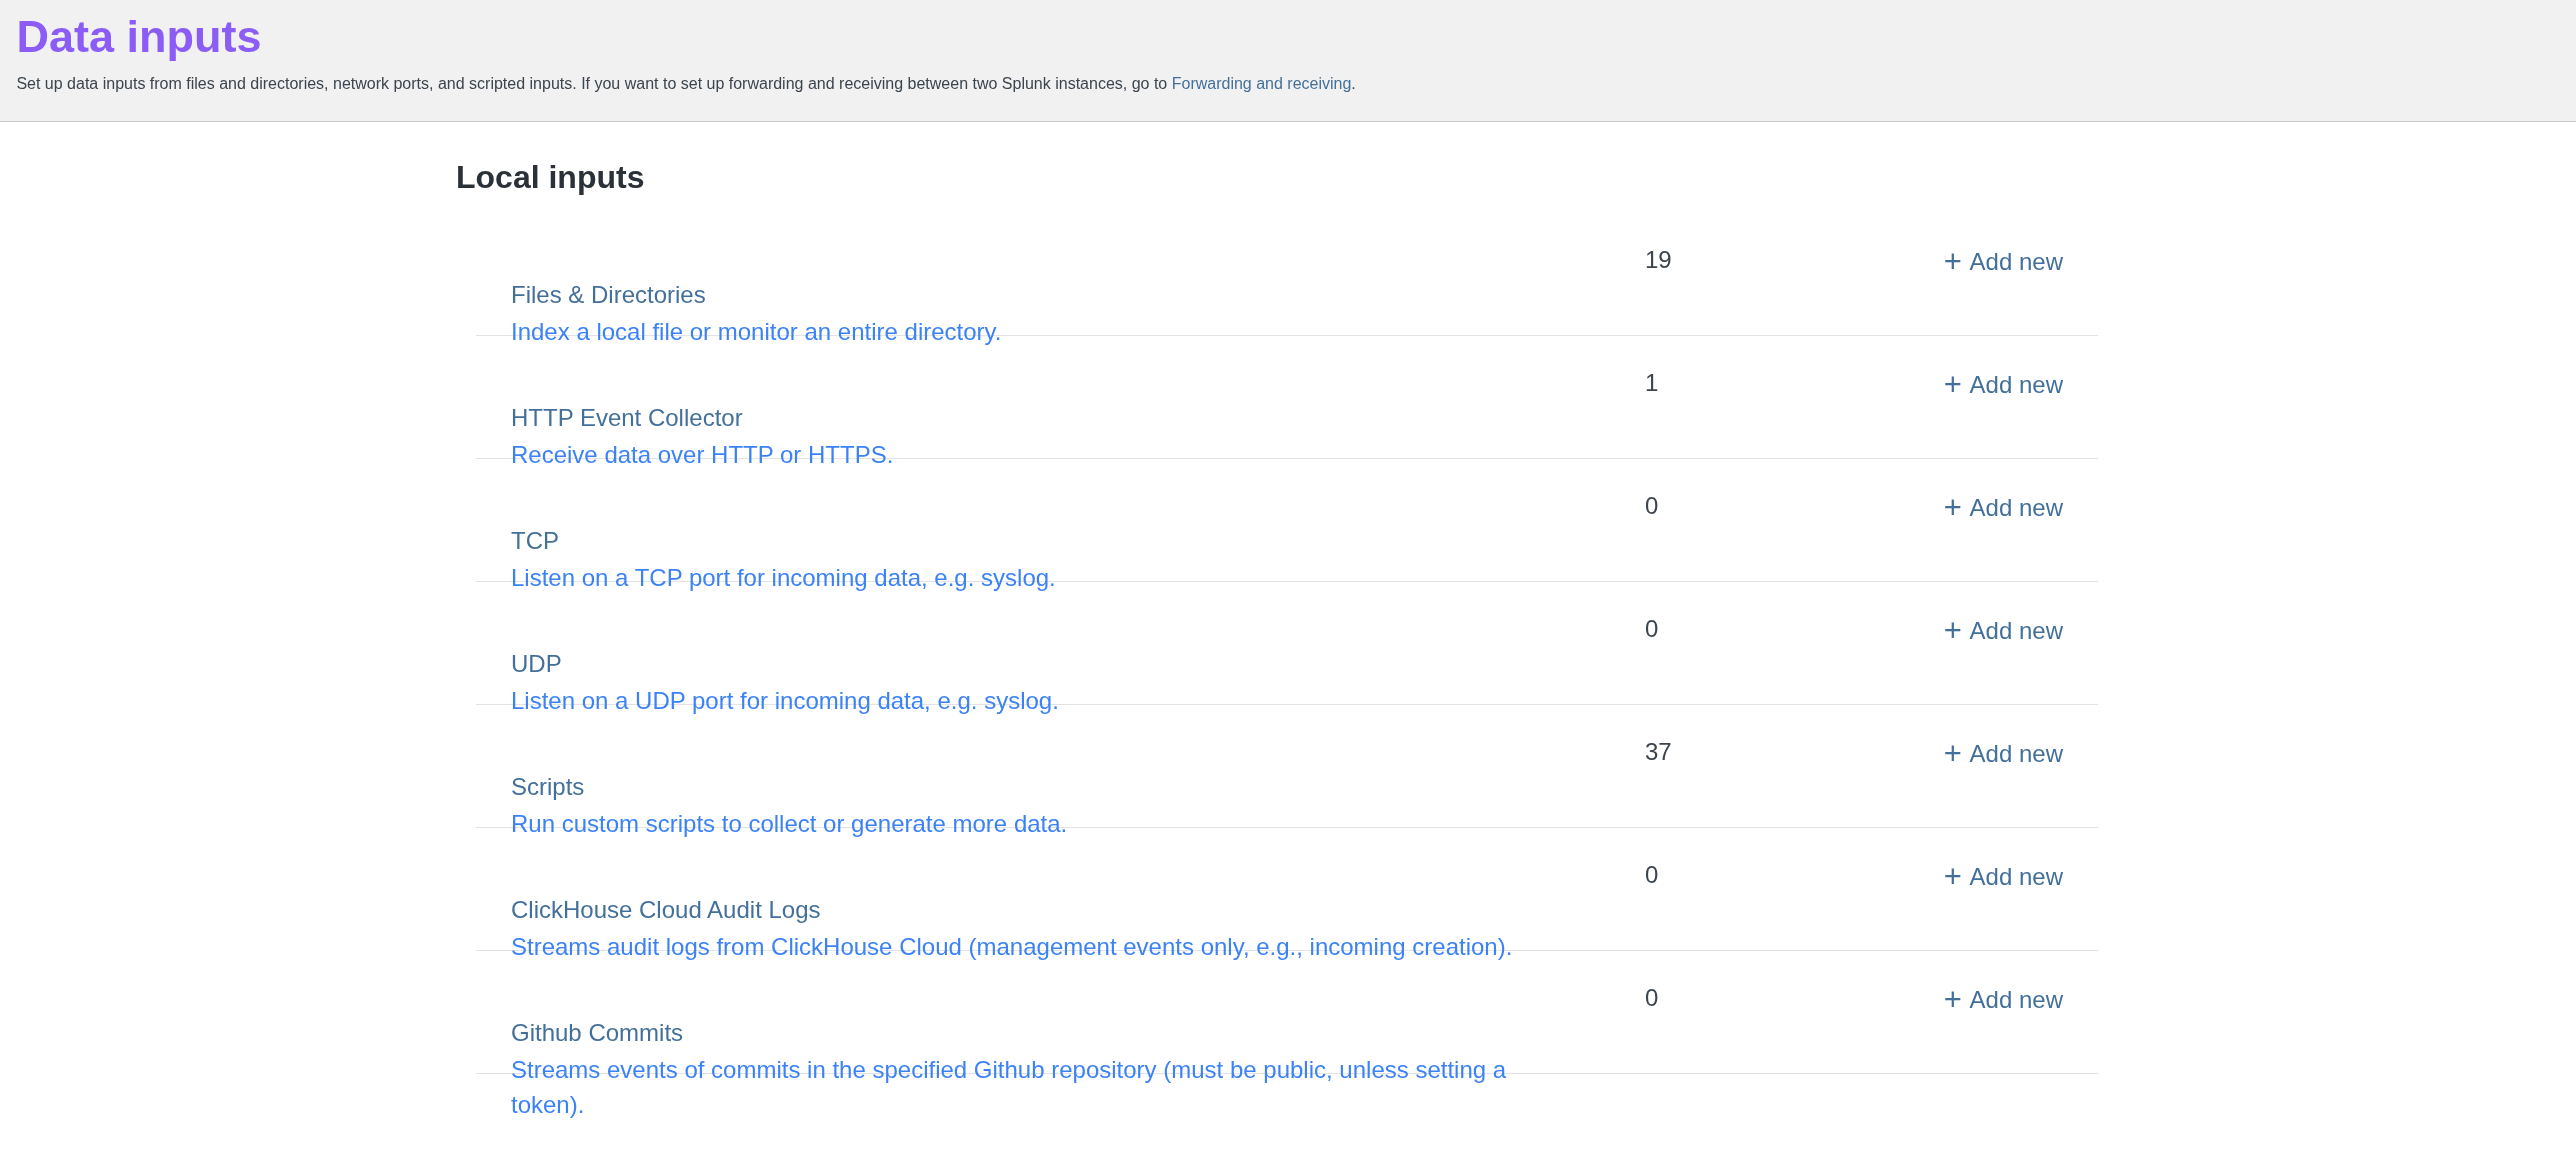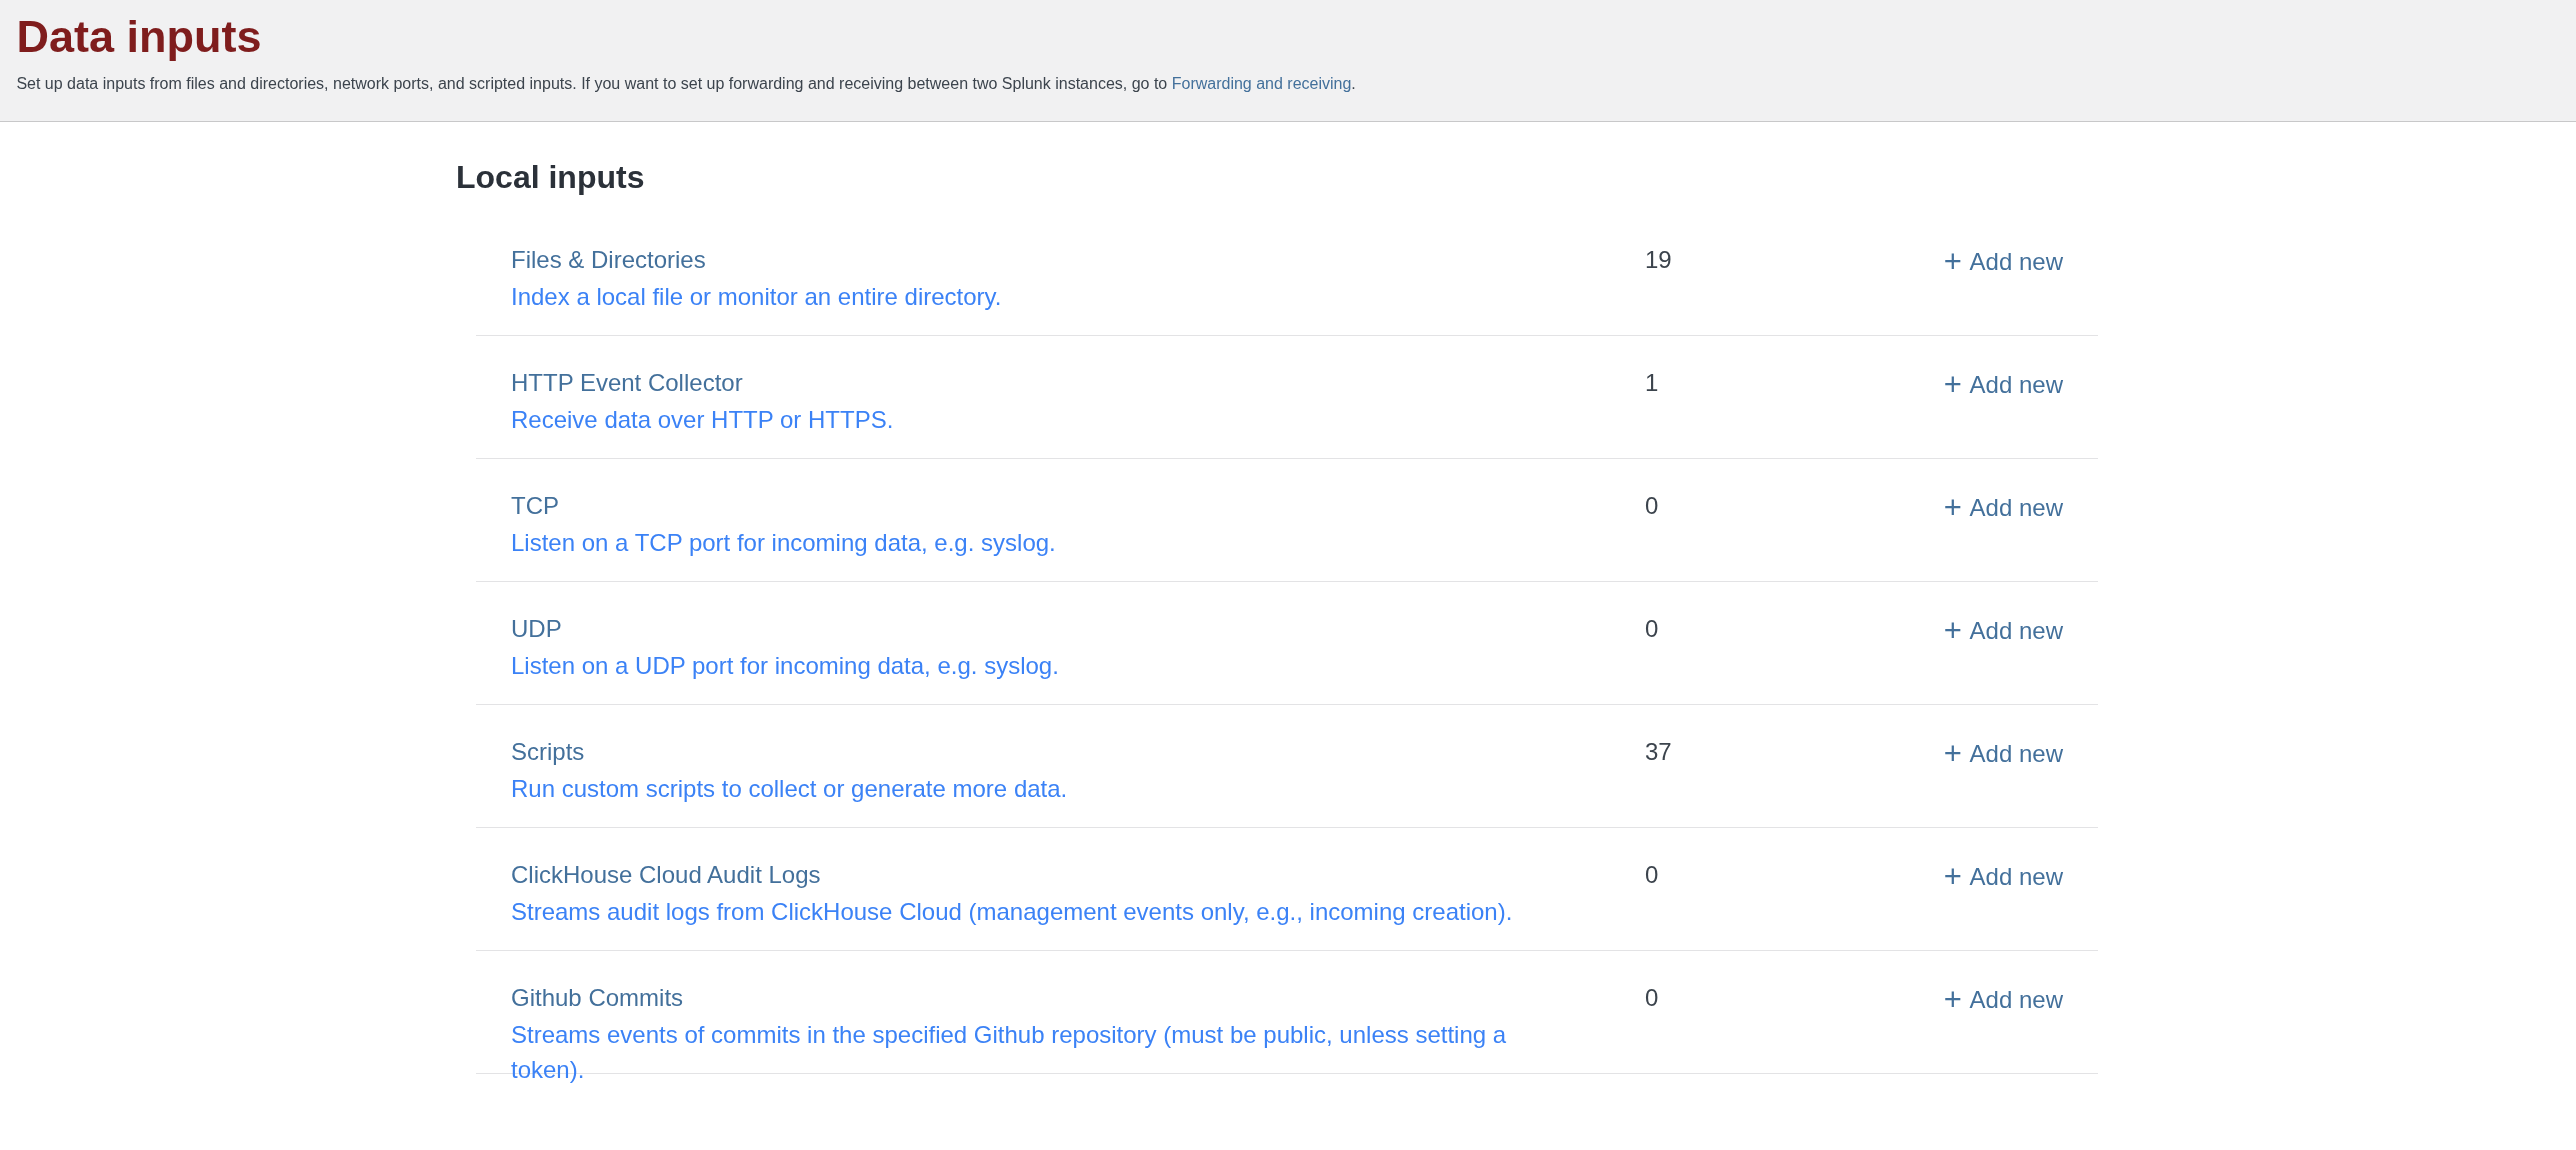--- a/index.html
+++ b/index.html
@@ -20,21 +20,21 @@
   .page-header {
     background: #f1f1f2;
     border-bottom: 1.7px solid #c8c8c9;
     padding: 12px 35px 22.4px 16.4px;
   }
   .page-title {
     margin: 0;
     font-size: 45px;
     line-height: 50px;
     font-weight: bold;
-    color: #7f1d1d;
+    color: #8b5cf6;
   }
   .page-subtitle {
     margin: 7px 0 1px 0;
     font-size: 16px;
     line-height: 29px;
     color: #3c444d;
   }
   .page-subtitle a,
   .link {
     color: var(--link-color, #43709b);
@@ -77,20 +77,21 @@
 
   .trow {
     display: flex;
     height: 123px;
     border-bottom: 1.7px solid #e3e3e5;
     background: #ffffff;
   }
   .cell-type {
     width: 1134px;
     padding: 29px 26px 0 35px;
+    margin-top: 35px;
   }
   .type-link {
     display: inline-block;
     font-size: 24px;
     line-height: 35px;
   }
   .type-desc {
     font-size: 24px;
     line-height: 35px;
     color: #3b82f6;

